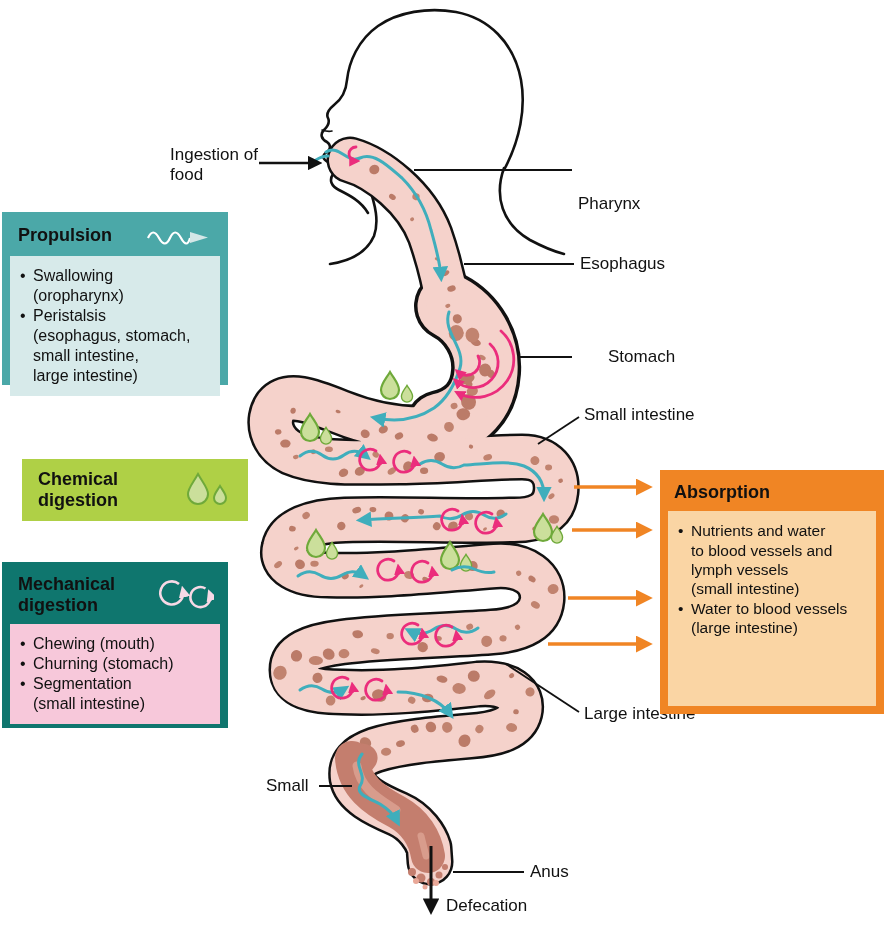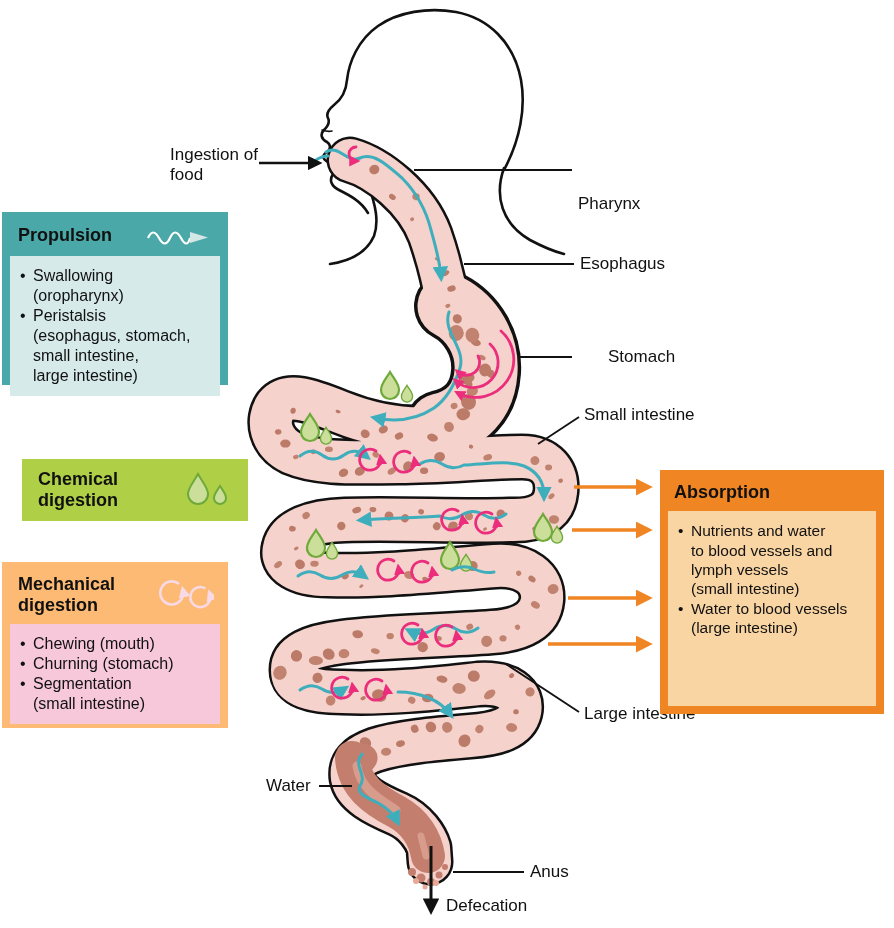--- a/index.html
+++ b/index.html
@@ -11,21 +11,21 @@
   .pbox{position:absolute;box-sizing:border-box;padding:8px;display:flex;flex-direction:column;}
   .pbox .hd{display:flex;justify-content:space-between;align-items:center;padding:4px 6px 8px 8px;}
   .pbox .title{font-weight:bold;font-size:18px;line-height:1.18;white-space:pre-line;}
   .pbox .bd{flex:1;padding:10px 6px 10px 10px;font-size:16px;line-height:1.25;}
   .bullet{display:flex;}
   .bullet .dot{flex:0 0 13px;width:13px;}
   .bullet .txt{white-space:pre-line;}
   #box-propulsion{left:2px;top:212px;width:226px;height:173px;background:#4BA8A8;}
   #box-propulsion .bd{background:#D7EAEA;}
   #box-chemical{left:2px;top:459px;width:226px;height:62px;background:#AFD046;flex-direction:row;align-items:center;justify-content:space-between;padding:8px 18px 8px 16px;margin-left:20px;}
-  #box-mechanical{left:2px;top:562px;width:226px;height:166px;background:#fdba74;}
+  #box-mechanical{left:2px;top:562px;width:226px;height:166px;background:#0f766e;}
   #box-mechanical .bd{background:#F7C8DA;}
   #box-absorption{left:660px;top:470px;width:224px;height:244px;background:#F08524;}
   #box-absorption .bd{background:#FAD5A4;font-size:15.5px;}
 </style>
 </head>
 <body>
 
 <div class="stage">
 
 <svg class="fig" width="894" height="928" viewBox="0 0 894 928">
@@ -263,21 +263,21 @@
     <line stroke-width="3" x1="431" y1="846" x2="431" y2="910" marker-end="url(#mk)"></line>
   </g>
 </svg>
 
 <div class="lbl wrap" style="left:170px;top:145px;width:90px;">Ingestion of food</div>
 <div class="lbl" style="left:578px;top:160px;margin-top:34px;">Pharynx</div>
 <div class="lbl" style="left:580px;top:254px;">Esophagus</div>
 <div class="lbl" style="left:608px;top:347px;">Stomach</div>
 <div class="lbl" style="left:584px;top:405px;">Small intestine</div>
 <div class="lbl" style="left:584px;top:704px;">Large intestine</div>
-<div class="lbl" style="left:266px;top:776px;">Water</div>
+<div class="lbl" style="left:266px;top:776px;">Small</div>
 <div class="lbl" style="left:530px;top:862px;">Anus</div>
 <div class="lbl" style="left:446px;top:896px;">Defecation</div>
 
 <div class="pbox" id="box-propulsion">
   <div class="hd">
     <div class="title">Propulsion</div>
     <svg width="70" height="24">
       <path d="M4,14 q5,-11 11,0 t11,0 t11,0 t9,0" fill="none" stroke="#fff" stroke-width="2.2"></path>
       <polygon points="46,8 64,13.5 46,19" fill="#D4E7E7"></polygon>
     </svg>

